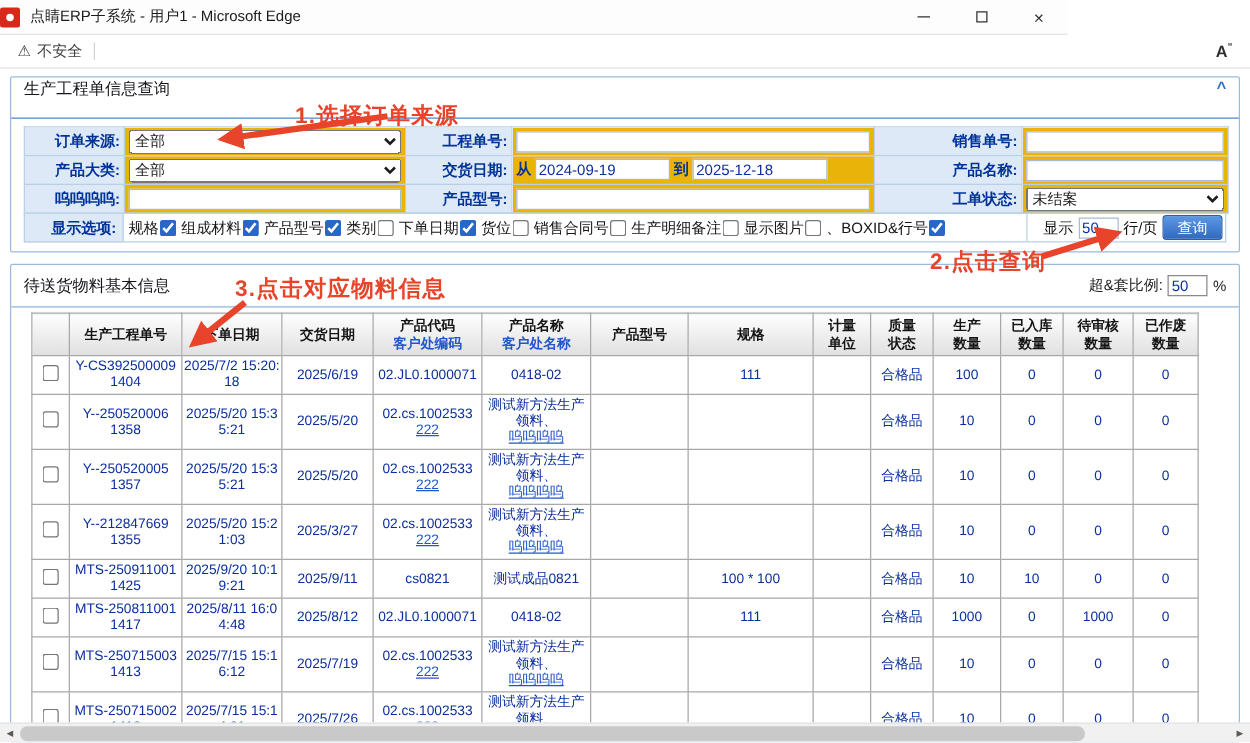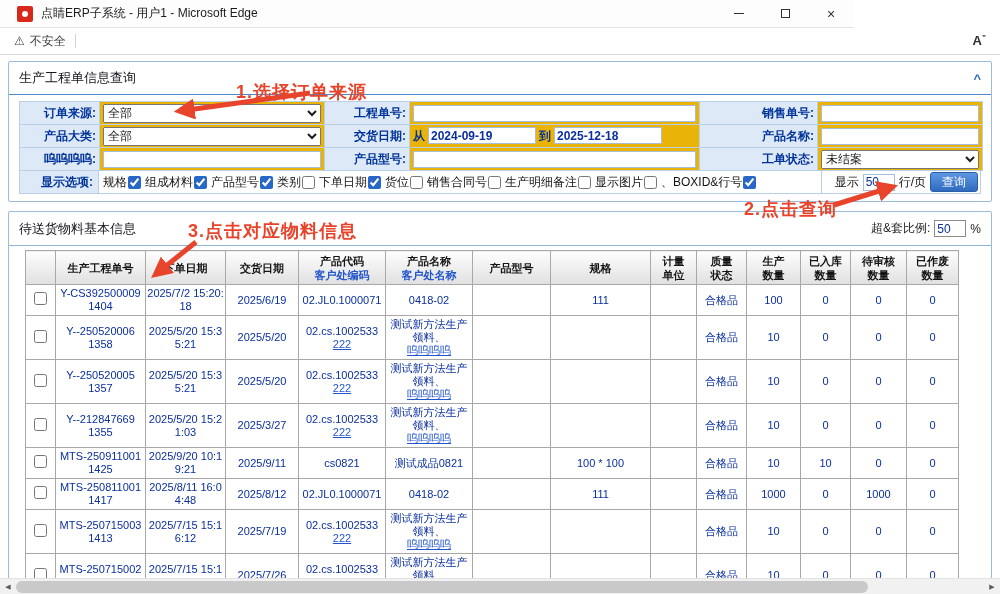--- a/index.html
+++ b/index.html
@@ -4,21 +4,21 @@
 <style>
   * { box-sizing: border-box; margin: 0; padding: 0; }
   html, body { width: 1000px; height: 594px; }
   body {
     font-family: "Liberation Sans", "DejaVu Sans", sans-serif;
     background: #ffffff; position: relative; overflow: hidden; font-size: 12px;
   }
 
   
   .titlebar { position: absolute; left: 0; top: 0; width: 854px; height: 28px;
-    background: #fdfdfd; border-bottom: 1px solid #e4e4e4; display: flex; align-items: center; padding-left: 17px; }
+    background: #fdfdfd; border-bottom: 1px solid #e4e4e4; display: flex; align-items: center; padding-left: 0; }
   .app-icon { width: 16px; height: 16px; background: #d8281c; border-radius: 2px; position: relative; flex: 0 0 16px; }
   .app-icon::after { content: ""; position: absolute; left: 5px; top: 5px; width: 6px; height: 6px; border-radius: 50%; background: #fff; }
   .win-title { margin-left: 8px; font-size: 12px; color: #1b1b1b; white-space: nowrap; }
   .win-controls { margin-left: auto; display: flex; height: 28px; }
   .win-btn { width: 46px; height: 28px; display: flex; align-items: center; justify-content: center; color: #333; cursor: pointer; }
   .min-glyph { width: 10px; height: 1px; background: #303030; display: block; }
   .max-glyph { width: 9px; height: 9px; border: 1px solid #303030; display: block; }
   .close-glyph { font-size: 14px; line-height: 1; color: #303030; }
 
   .addressbar { position: absolute; left: 0; top: 28px; width: 1000px; height: 27px;
@@ -28,33 +28,33 @@
   .ab-divider { width: 1px; height: 14px; background: #d2d2d2; margin-right: 10px; }
   .url { color: #202020; }
   .read-aloud { margin-left: auto; font-size: 13px; font-weight: bold; color: #2f2f2f; cursor: pointer; }
   .read-aloud::after { content: "\201D"; font-size: 8px; vertical-align: super; }
 
   
   .page { position: absolute; left: 0; top: 55px; width: 1000px; height: 539px; background: #fff; }
   .panel { position: absolute; background: #fff; border: 1px solid #9bbbdd; border-radius: 2px; }
   #panel-query { left: 8px; top: 6px; width: 984px; height: 141px; }
   #panel-results { left: 8px; top: 156px; width: 984px; height: 383px; overflow: hidden; }
-  .panel-hd { height: 33px; display: flex; align-items: center; padding: 0 10px;
+  .panel-hd { height: 33px; display: flex; padding: 0 10px;
     border-bottom: 1px solid #4f87c8; font-size: 13px; color: #15151c; }
   .collapse { margin-left: auto; color: #2f6fc4; font-weight: bold; font-size: 13px; cursor: pointer; }
 
   
   .form-wrap { padding: 6px 10px 0; }
   table.form { border-collapse: collapse; width: 100%; table-layout: fixed; }
   table.form td { border: 1px solid #b9cfe6; height: 23px; font-size: 12px; padding: 1px 3px; overflow: hidden; white-space: nowrap; }
   td.lbl { background: #dde9f6; color: #003399; font-weight: bold; text-align: right; padding-right: 5px; }
   td.inp { background: #eab308; }
   td.inp select { width: 100%; height: 19px; font-size: 12px; color: #1c1c1c; font-family: inherit; }
   td.inp input[type=text] { width: 100%; height: 17px; border: 1px solid #a7bcd6; font-size: 12px; padding: 0 2px; color: #0a2f9e; font-family: inherit; }
-  td.inp input.date { width: 108px; margin: 0 3px; font-weight: bold; }
+  td.inp input.date { width: 108px; margin: 0 3px; }
   .navy-inline { color: #003399; font-weight: bold; }
 
   .form-row4 { display: flex; margin-top: -1px; height: 24px; font-size: 12px; }
   .r4-label { width: 80px; background: #dde9f6; color: #003399; font-weight: bold; text-align: right;
     padding-right: 5px; border: 1px solid #b9cfe6; line-height: 22px; }
   .r4-opts { flex: 1; border-top: 1px solid #b9cfe6; border-bottom: 1px solid #b9cfe6;
     display: flex; align-items: center; padding: 0 4px; overflow: hidden; }
   .opt { display: inline-flex; align-items: center; margin-right: 4px; color: #141414; white-space: nowrap; cursor: pointer; }
   .opt input { margin-left: 1px; width: 13px; height: 13px; accent-color: #2867c8; }
   .r4-page { width: 160px; border: 1px solid #b9cfe6; display: flex; align-items: center; justify-content: flex-end;

